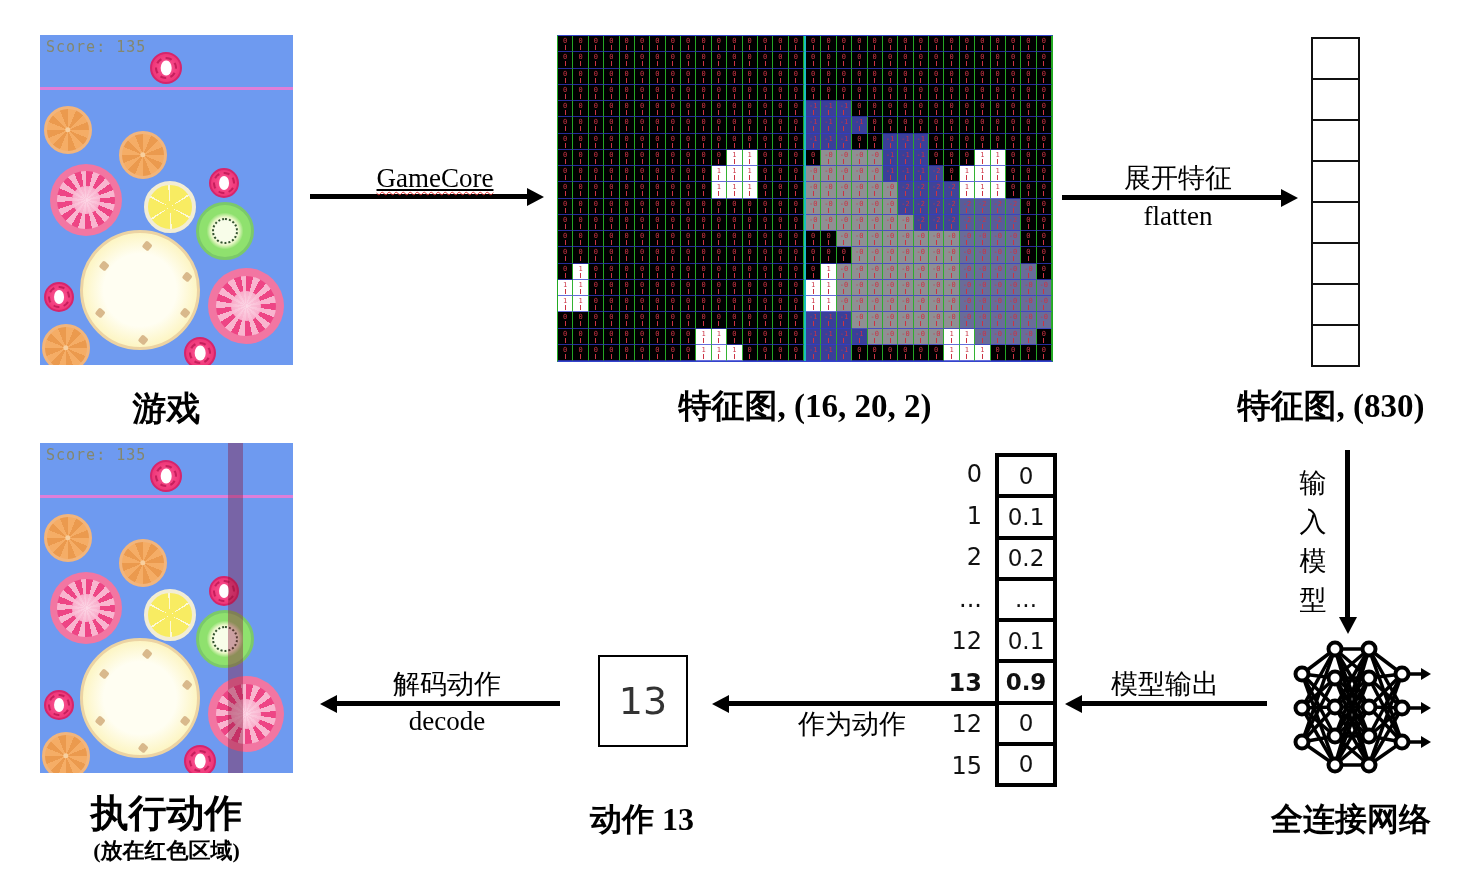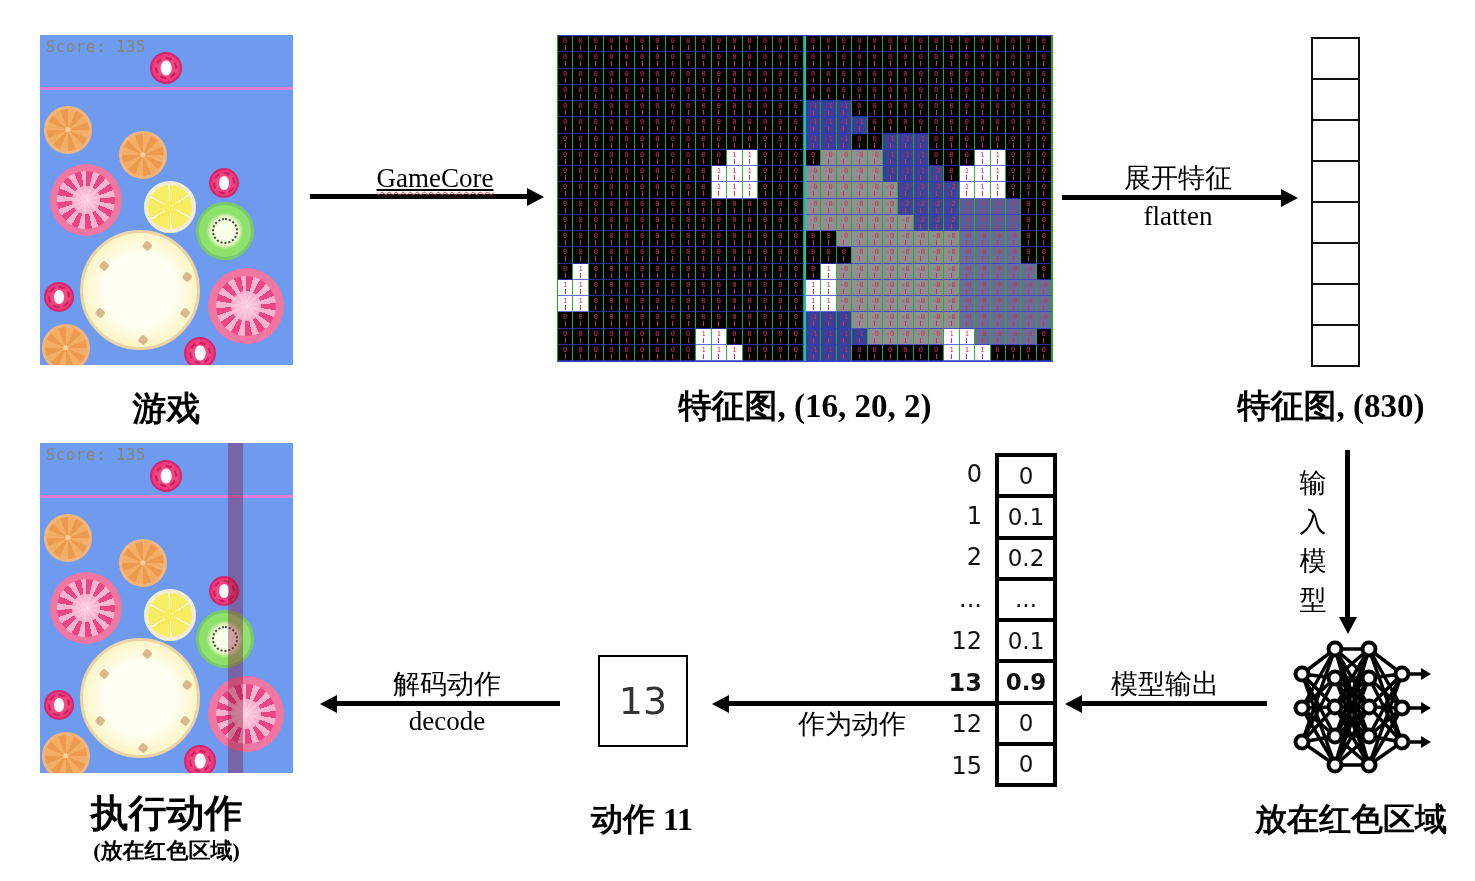--- a/index.html
+++ b/index.html
@@ -2828,21 +2828,21 @@
       <circle cx="45" cy="129" r="6.5" fill="#fff" stroke="#000" stroke-width="4"></circle>
       <circle cx="79" cy="13" r="6.5" fill="#fff" stroke="#000" stroke-width="4"></circle>
       <circle cx="79" cy="42" r="6.5" fill="#fff" stroke="#000" stroke-width="4"></circle>
       <circle cx="79" cy="71" r="6.5" fill="#fff" stroke="#000" stroke-width="4"></circle>
       <circle cx="79" cy="100" r="6.5" fill="#fff" stroke="#000" stroke-width="4"></circle>
       <circle cx="79" cy="129" r="6.5" fill="#fff" stroke="#000" stroke-width="4"></circle>
       <circle cx="112" cy="38" r="6.5" fill="#fff" stroke="#000" stroke-width="4"></circle>
       <circle cx="112" cy="72" r="6.5" fill="#fff" stroke="#000" stroke-width="4"></circle>
       <circle cx="112" cy="106" r="6.5" fill="#fff" stroke="#000" stroke-width="4"></circle>
     </svg>
-  <div class="caption" id="cap-nn">放在红色区域</div>
+  <div class="caption" id="cap-nn">全连接网络</div>
 
   <div class="arrow arrow-left" style="left:1081px;top:701px;width:186px;height:5px;"></div>
   <div class="alabel" style="left:1062px;top:666px;width:206px;">模型输出</div>
 
   <div class="ov-index-col" id="ov-indices">
       <div class="ov-idx">0</div>
       <div class="ov-idx">1</div>
       <div class="ov-idx">2</div>
       <div class="ov-idx">...</div>
       <div class="ov-idx">12</div>
@@ -2858,21 +2858,21 @@
       <div class="ov-val">0.1</div>
       <div class="ov-val ov-bold">0.9</div>
       <div class="ov-val">0</div>
       <div class="ov-val">0</div>
     </div>
 
   <div class="arrow arrow-left" style="left:728px;top:701px;width:267px;height:5px;"></div>
   <div class="alabel" style="left:749px;top:706px;width:206px;">作为动作</div>
 
   <div class="action-box">13</div>
-  <div class="caption" id="cap-action">动作 11</div>
+  <div class="caption" id="cap-action">动作 13</div>
 
   <div class="arrow arrow-left" style="left:336px;top:701px;width:224px;height:5px;"></div>
   <div class="alabel" style="left:344px;top:666px;width:206px;">解码动作</div>
   <div class="alabel" style="left:344px;top:706px;width:206px;">decode</div>
 
   <div class="game" id="game-bottom">
     <div class="score">Score: 135</div>
     <div class="guide-line"></div>
     <div class="fruit-layer" id="fruits-bottom">
         <div class="fruit fruit-orange" style="left: 4px; top: 71px; height: 48px; width: 48px;">

